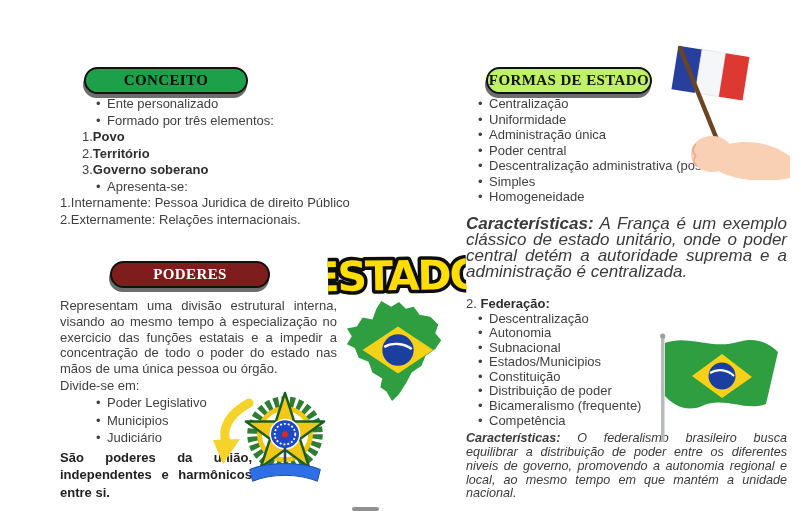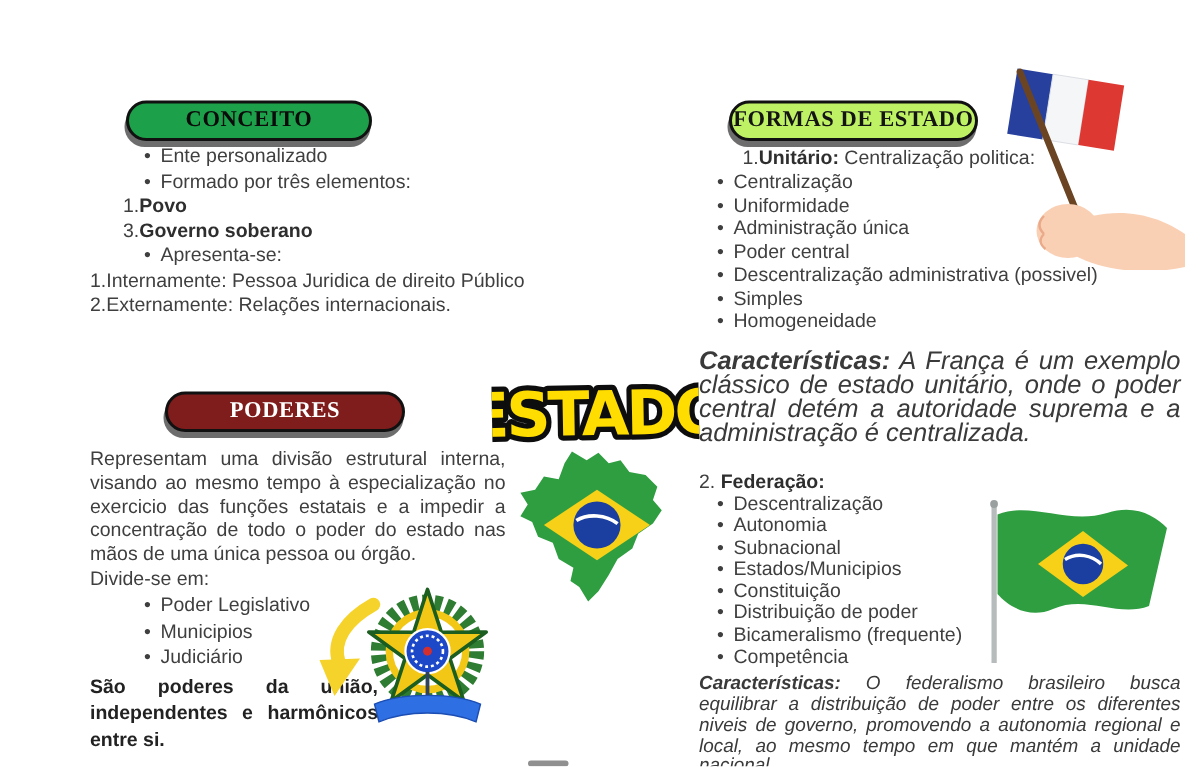--- a/index.html
+++ b/index.html
@@ -66,39 +66,37 @@
     <span>PODERES</span>
   </div>
   <div class="pill yellow">
     <span>FORMAS DE ESTADO</span>
   </div>
 
   <div class="conceito-body">
     <div class="row bullet"><span class="dot">•</span><span>Ente personalizado</span></div>
     <div class="row bullet"><span class="dot">•</span><span>Formado por três elementos:</span></div>
     <div class="row numbr"><span>1.</span><span class="b">Povo</span></div>
+    <div class="row numbr"><span>2.</span><span class="b">Território</span></div>
     <div class="row numbr"><span>3.</span><span class="b">Governo soberano</span></div>
     <div class="row bullet"><span class="dot">•</span><span>Apresenta-se:</span></div>
     <div class="row para">1.Internamente: Pessoa Juridica de direito Público</div>
     <div class="row para">2.Externamente: Relações internacionais.</div>
   </div>
 
   <div class="poderes-body">
     <p class="poderes-intro">Representam uma divisão estrutural interna, visando ao mesmo tempo à especialização no exercicio das funções estatais e a impedir a concentração de todo o poder do estado nas mãos de uma única pessoa ou órgão.</p>
     <div class="row divide">Divide-se em:</div>
     <div class="row bullet"><span class="dot">•</span><span>Poder Legislativo</span></div>
     <div class="row bullet"><span class="dot">•</span><span>Municipios</span></div>
     <div class="row bullet"><span class="dot">•</span><span>Judiciário</span></div>
     <p class="poderes-outro">São poderes da união, independentes e harmônicos entre si.</p>
   </div>
 
   <div class="formas-body">
-    <div class="h-num">
-      <span>1.</span><span class="b">Unitário:</span><span> Centralização politica:</span>
-    </div>
     <div class="list1">
       <div class="row"><span class="dot">•</span><span>Centralização</span></div>
       <div class="row"><span class="dot">•</span><span>Uniformidade</span></div>
       <div class="row"><span class="dot">•</span><span>Administração única</span></div>
       <div class="row"><span class="dot">•</span><span>Poder central</span></div>
       <div class="row"><span class="dot">•</span><span>Descentralização administrativa (possivel)</span></div>
       <div class="row"><span class="dot">•</span><span>Simples</span></div>
       <div class="row"><span class="dot">•</span><span>Homogeneidade</span></div>
     </div>
     <p class="carac">

